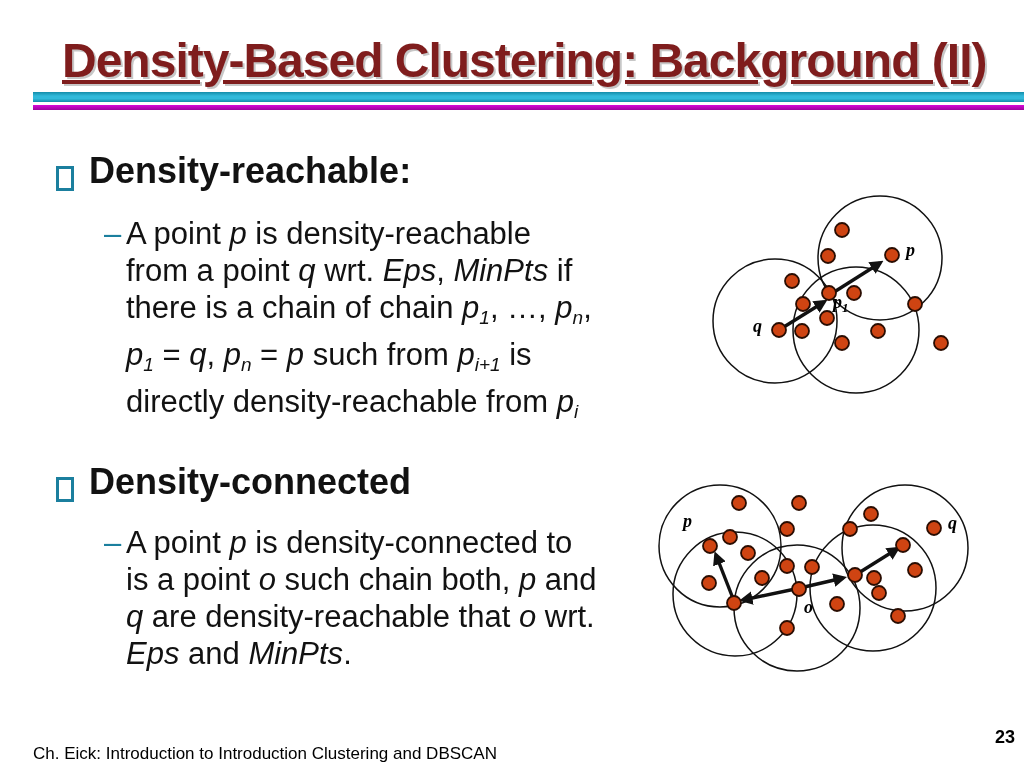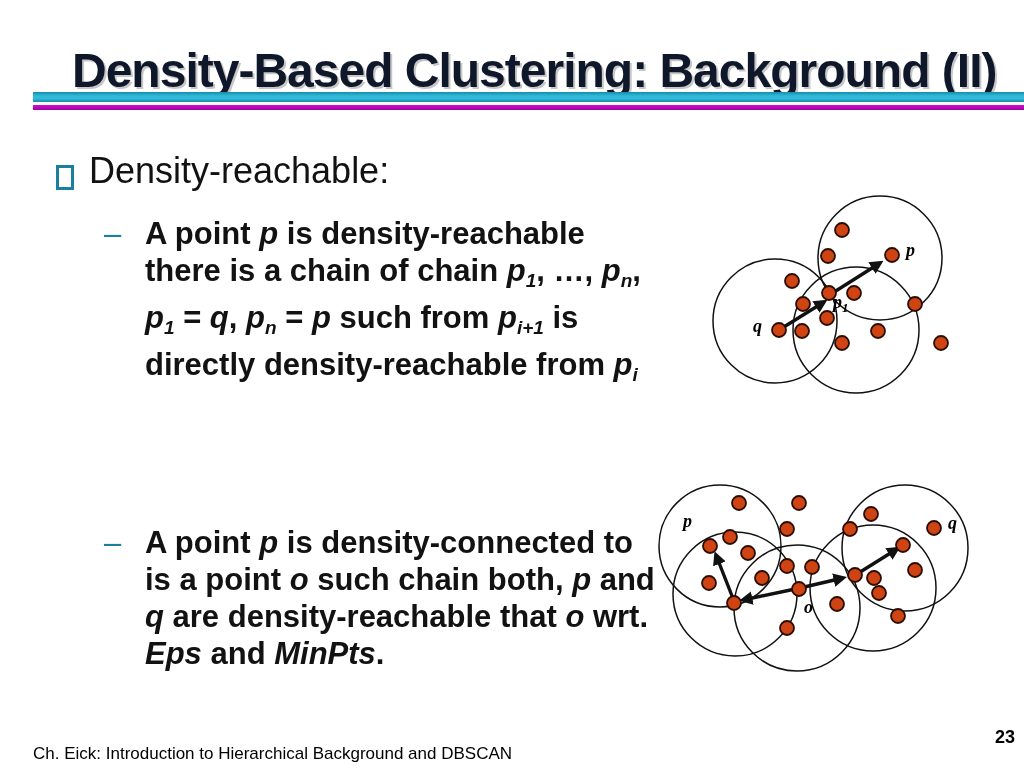--- a/index.html
+++ b/index.html
@@ -2,47 +2,47 @@
 <html style="--accent-teal: #1b7f9e; --rule-cyan-light: #31b9da; --rule-cyan-dark: #148ca9; --rule-magenta-light: #d908d9; --rule-magenta-dark: #9c059c; --text: #121212; --dot-fill: #cf4412; --dot-stroke: #2a0d02; --diagram-stroke: #111111;"><head>
 <meta charset="utf-8">
 <style>
   html,body{margin:0;padding:0;}
   body{
     width:1024px;height:768px;position:relative;overflow:hidden;
     background:#ffffff;font-family:"Liberation Sans",sans-serif;
   }
   .slide{position:absolute;inset:0;}
   h1.title{
-    position:absolute;left:62px;top:33px;margin:10px;
+    position:absolute;left:62px;top:33px;margin:0;
     font-size:48px;font-weight:bold;letter-spacing:-1px;white-space:nowrap;
-    color:#0f172a;text-shadow:2px 2px 0 rgba(130,130,130,0.45);
+    color:#7f1d1d;text-shadow:2px 2px 0 rgba(130,130,130,0.45);text-decoration:underline;
   }
   .rule{position:absolute;left:33px;right:0;}
   .rule-cyan{
     top:92px;height:10px;
     background:linear-gradient(180deg,var(--rule-cyan-dark) 0%,var(--rule-cyan-light) 40%,var(--rule-cyan-light) 65%,var(--rule-cyan-dark) 100%);
   }
   .rule-magenta{
     top:105px;height:5px;
     background:linear-gradient(180deg,var(--rule-magenta-light) 0%,var(--rule-magenta-dark) 100%);
   }
-  .l1{position:absolute;left:56px;display:flex;align-items:center;}
+  .l1{position:absolute;left:56px;display:flex;align-items:flex-end;font-weight:bold;}
   .l1-a{top:151px;} .l1-b{top:462px;}
   .sq{
     width:12px;height:19px;border:3px solid var(--accent-teal);
     margin-top:13px;margin-right:15px;flex:0 0 auto;background:transparent;
   }
   .l1-label{font-size:36px;line-height:40px;color:var(--text);}
   .para{position:absolute;left:104px;}
   .para-a{top:215px;} .para-b{top:524px;}
   .dash{
     position:absolute;left:0;top:0;font-size:31px;line-height:37px;
     color:var(--accent-teal);
   }
-  .lines{margin-left:41px;font-weight:bold;}
+  .lines{margin-left:22px;}
   .tline{font-size:31px;line-height:37px;white-space:nowrap;color:var(--text);}
   .tline .it{font-style:italic;}
   .tline .sb{font-size:19px;vertical-align:-6px;}
   svg.diagram{position:absolute;}
   .footer{position:absolute;left:33px;top:744px;font-size:17px;color:#000;}
   .page-num{position:absolute;right:9px;top:727px;font-size:18px;font-weight:bold;color:#000;}
 </style>
 </head>
 <body>
 
@@ -54,26 +54,31 @@
 
   <div class="l1 l1-a">
     <span class="sq"></span>
     <span class="l1-label">Density-reachable:</span>
   </div>
 
   <div class="para para-a">
     <span class="dash">–</span>
     <div class="lines">
         <div class="tline"><span>A point </span><span class="it">p</span><span> is density-reachable</span></div>
+        <div class="tline"><span>from a point </span><span class="it">q</span><span> wrt. </span><span class="it">Eps</span><span>, </span><span class="it">MinPts</span><span> if</span></div>
         <div class="tline"><span>there is a chain of chain </span><span class="it">p</span><span class="it sb">1</span><span>, …, </span><span class="it">p</span><span class="it sb">n</span><span>,</span></div>
         <div class="tline"><span class="it">p</span><span class="it sb">1</span><span> = </span><span class="it">q</span><span>, </span><span class="it">p</span><span class="it sb">n</span><span> = </span><span class="it">p</span><span> such from </span><span class="it">p</span><span class="it sb">i+1</span><span> is</span></div>
         <div class="tline"><span>directly density-reachable from </span><span class="it">p</span><span class="it sb">i</span></div>
       </div>
   </div>
 
+  <div class="l1 l1-b">
+    <span class="sq"></span>
+    <span class="l1-label">Density-connected</span>
+  </div>
 
   <div class="para para-b">
     <span class="dash">–</span>
     <div class="lines">
         <div class="tline"><span>A point </span><span class="it">p</span><span> is density-connected to</span></div>
         <div class="tline"><span>is a point </span><span class="it">o</span><span> such chain both, </span><span class="it">p</span><span> and</span></div>
         <div class="tline"><span class="it">q</span><span> are density-reachable that </span><span class="it">o</span><span> wrt.</span></div>
         <div class="tline"><span class="it">Eps</span><span> and </span><span class="it">MinPts</span><span>.</span></div>
       </div>
   </div>
@@ -143,16 +148,16 @@
       <circle cx="229" cy="123" r="7" fill="#cf4412" stroke="#2a0d02" stroke-width="1.8"></circle>
       <circle cx="84" cy="133" r="7" fill="#cf4412" stroke="#2a0d02" stroke-width="1.8"></circle>
       <circle cx="187" cy="134" r="7" fill="#cf4412" stroke="#2a0d02" stroke-width="1.8"></circle>
       <circle cx="248" cy="146" r="7" fill="#cf4412" stroke="#2a0d02" stroke-width="1.8"></circle>
       <circle cx="137" cy="158" r="7" fill="#cf4412" stroke="#2a0d02" stroke-width="1.8"></circle>
       <text x="33" y="57" font-family="&quot;Liberation Serif&quot;, serif" font-size="18" font-weight="bold" font-style="italic" fill="#000">p</text>
       <text x="298" y="59" font-family="&quot;Liberation Serif&quot;, serif" font-size="18" font-weight="bold" font-style="italic" fill="#000">q</text>
       <text x="154" y="143" font-family="&quot;Liberation Serif&quot;, serif" font-size="18" font-weight="bold" font-style="italic" fill="#000">o</text>
     </svg>
 
-  <div class="footer">Ch. Eick: Introduction to Hierarchical Background and DBSCAN</div>
+  <div class="footer">Ch. Eick: Introduction to Introduction Clustering and DBSCAN</div>
   <div class="page-num">23</div>
 
 </div>
 
 </body></html>

